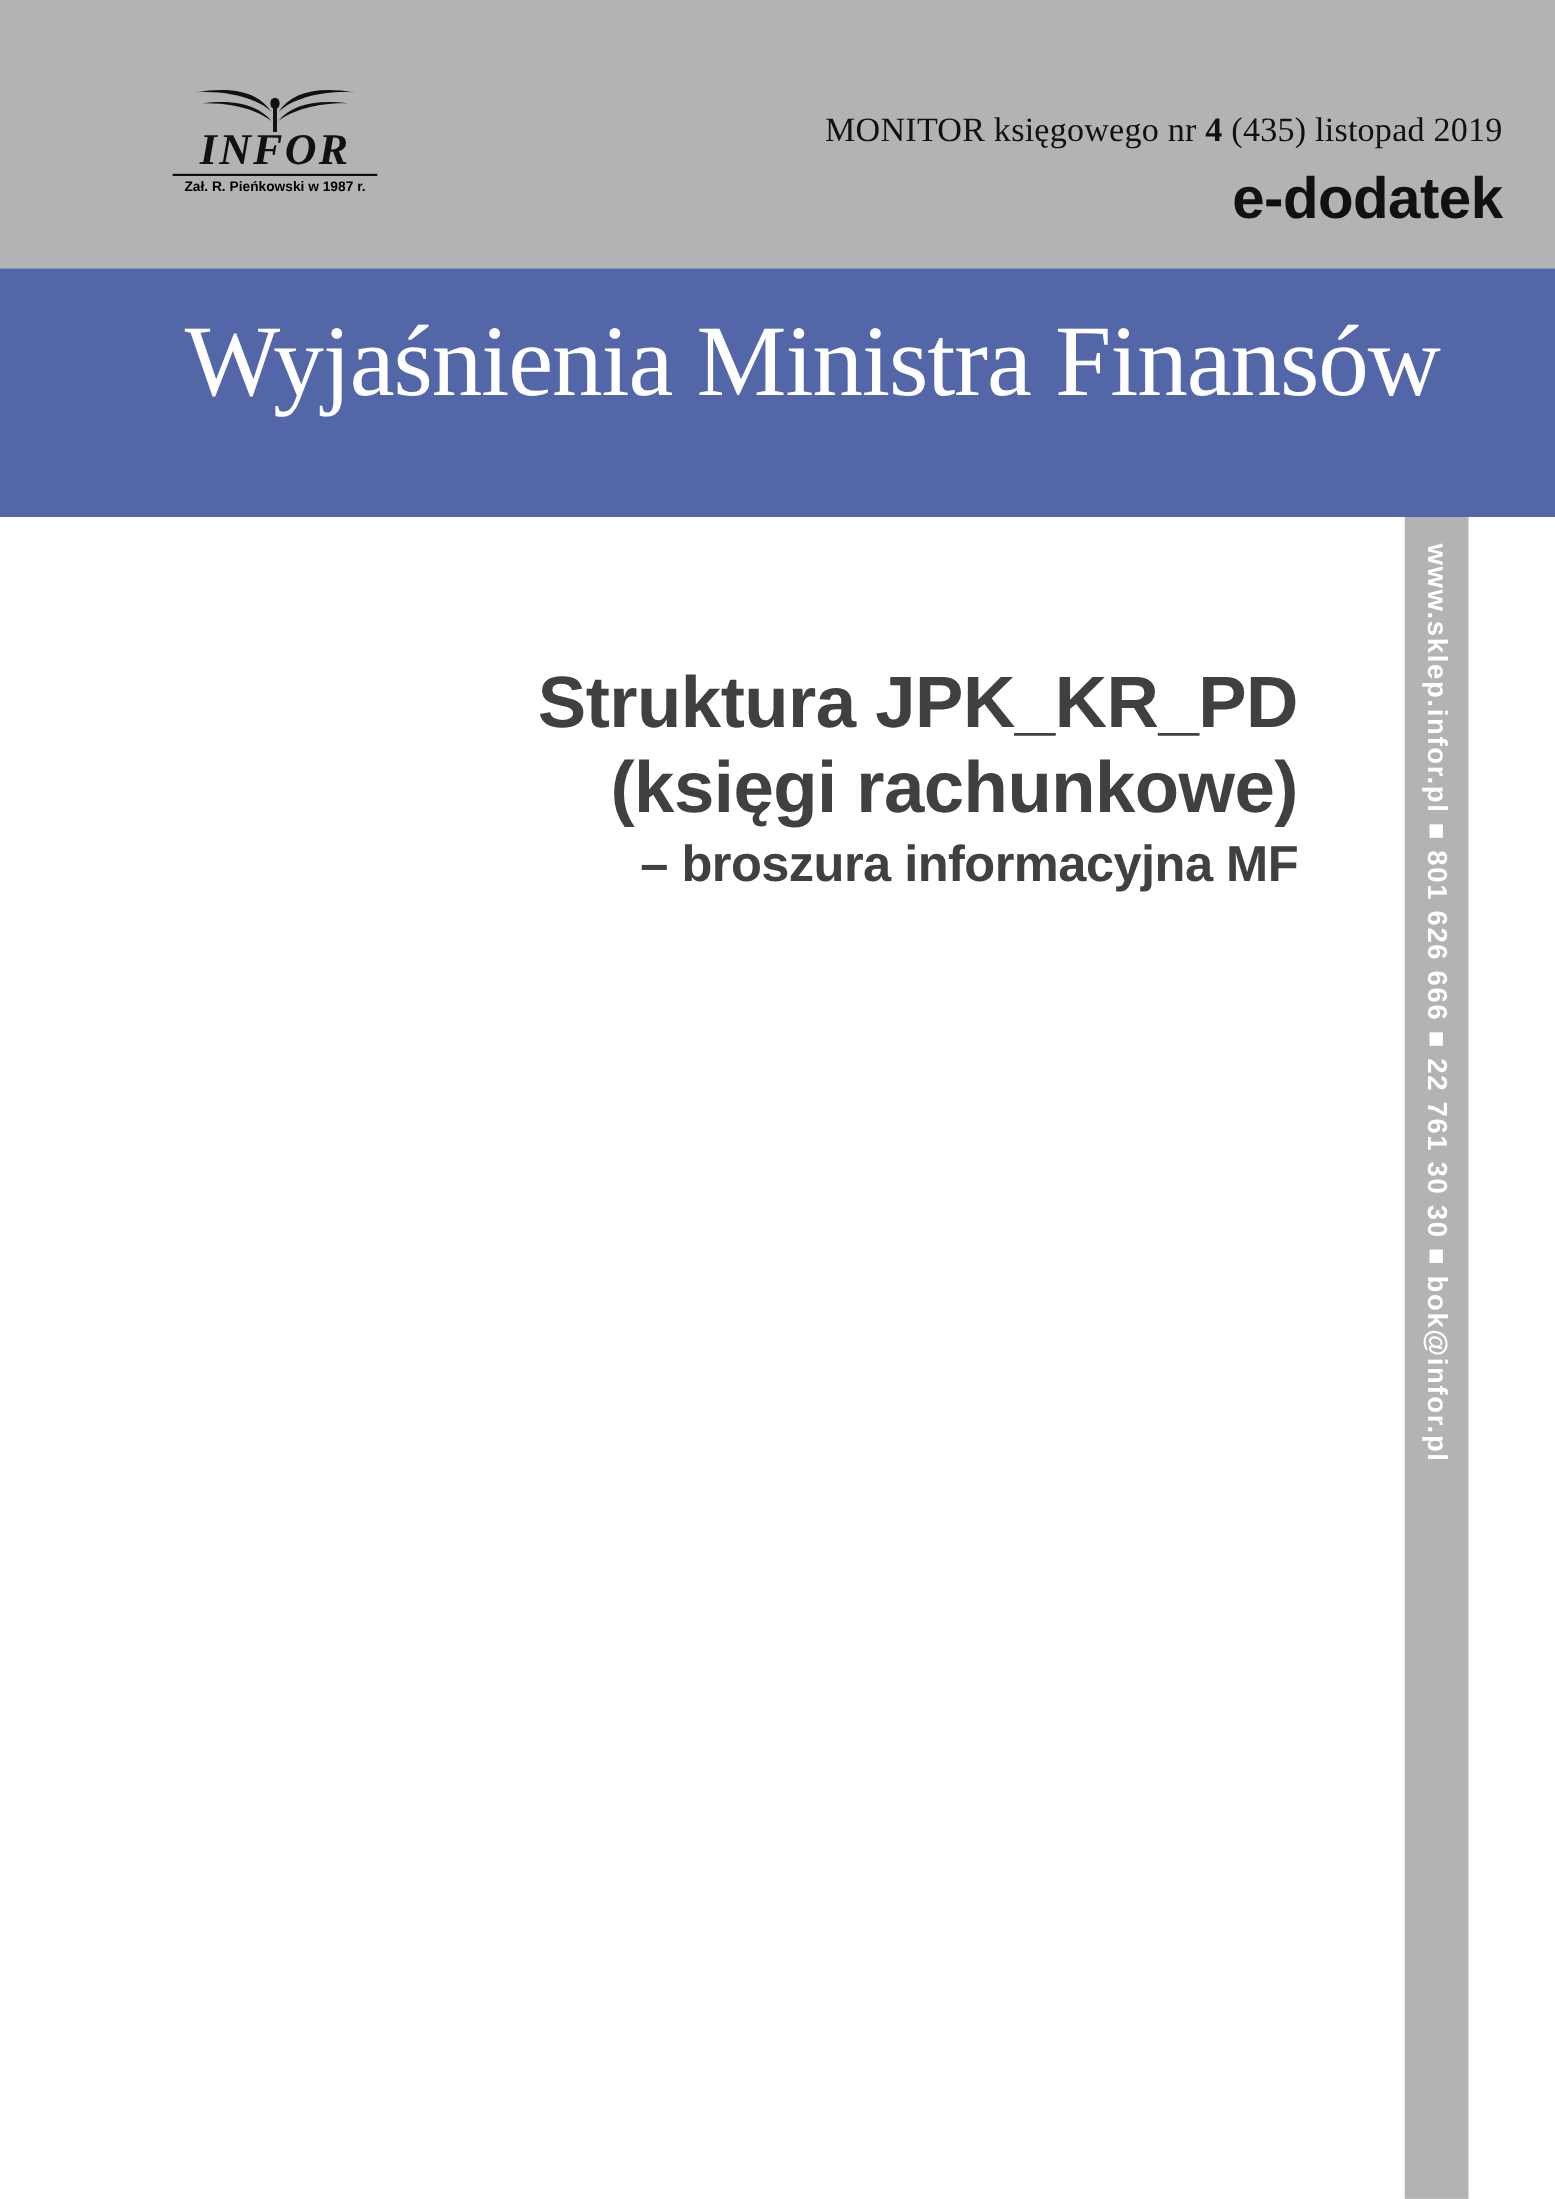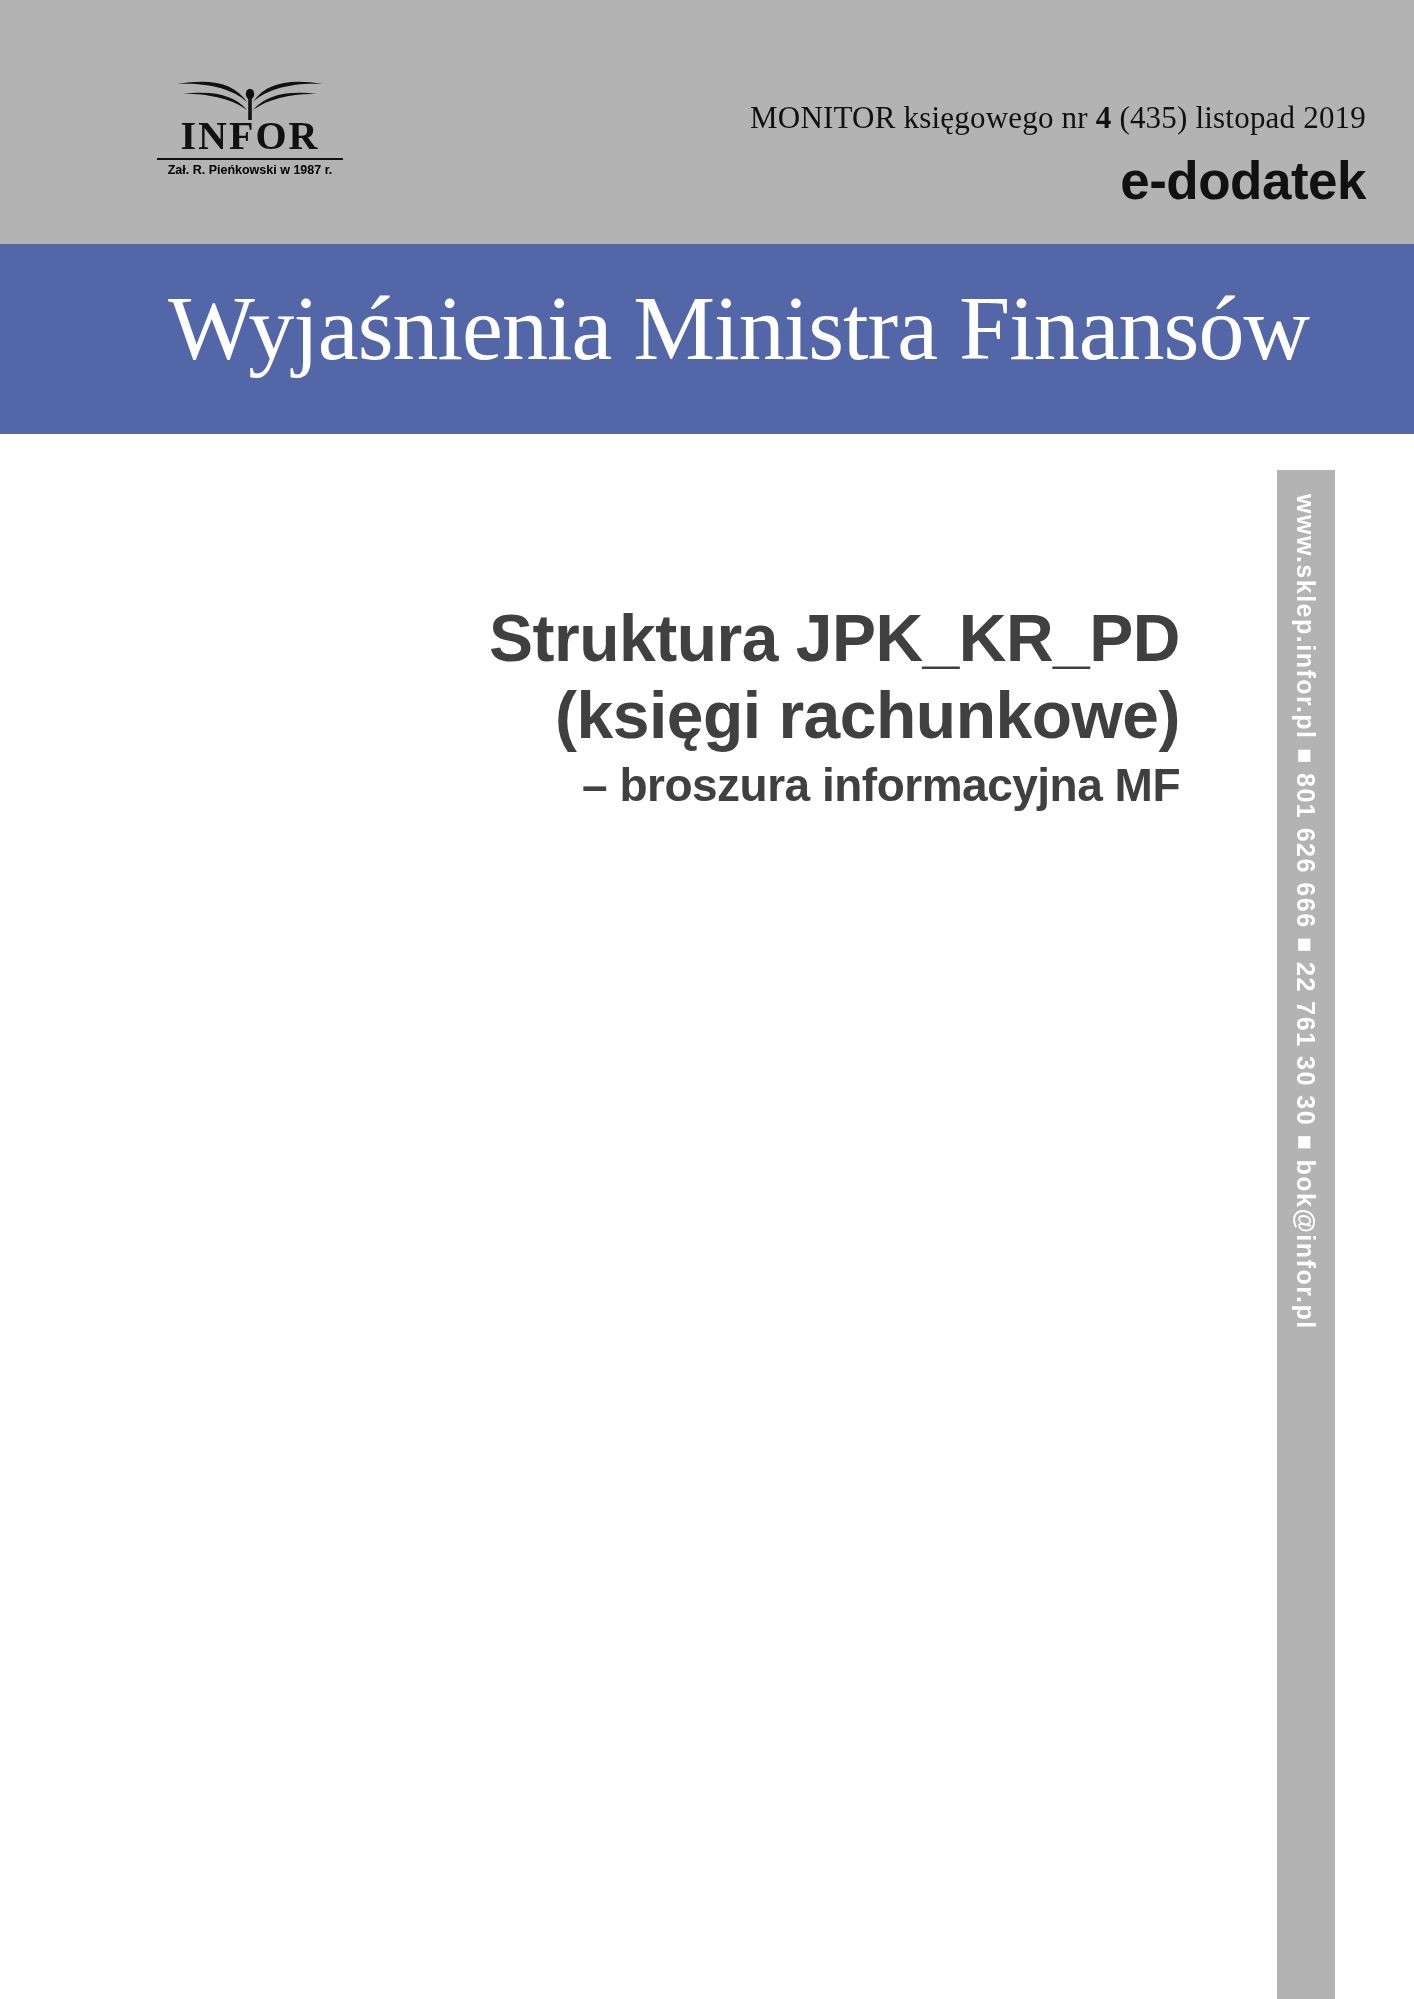--- a/index.html
+++ b/index.html
@@ -41,20 +41,21 @@
     display: block;
   }
   .logo-word {
     font-family: "Liberation Serif", serif;
     font-weight: bold;
     font-size: 40px;
     letter-spacing: 2px;
     line-height: 1;
     margin-top: -4px;
     color: #111;
+    font-style: italic;
   }
   .logo-sub {
     font-family: "Liberation Sans", sans-serif;
     font-size: 12.5px;
     font-weight: bold;
     letter-spacing: 0px;
     margin-top: 3px;
     color: #000000;
   }
   .logo-rule {
@@ -90,21 +91,21 @@
     white-space: nowrap;
     margin-left: 34px;
   }
 
   
   .blue-band {
     position: absolute;
     left: 0;
     top: 244px;
     width: 1414px;
-    height: 190px;
+    height: 226px;
     background: #5366a8;
   }
   .blue-band-title {
     position: absolute;
     left: 168px;
     top: 38px;
     font-family: "Liberation Serif", serif;
     font-size: 92px;
     color: #ffffff;
     letter-spacing: -1px;

